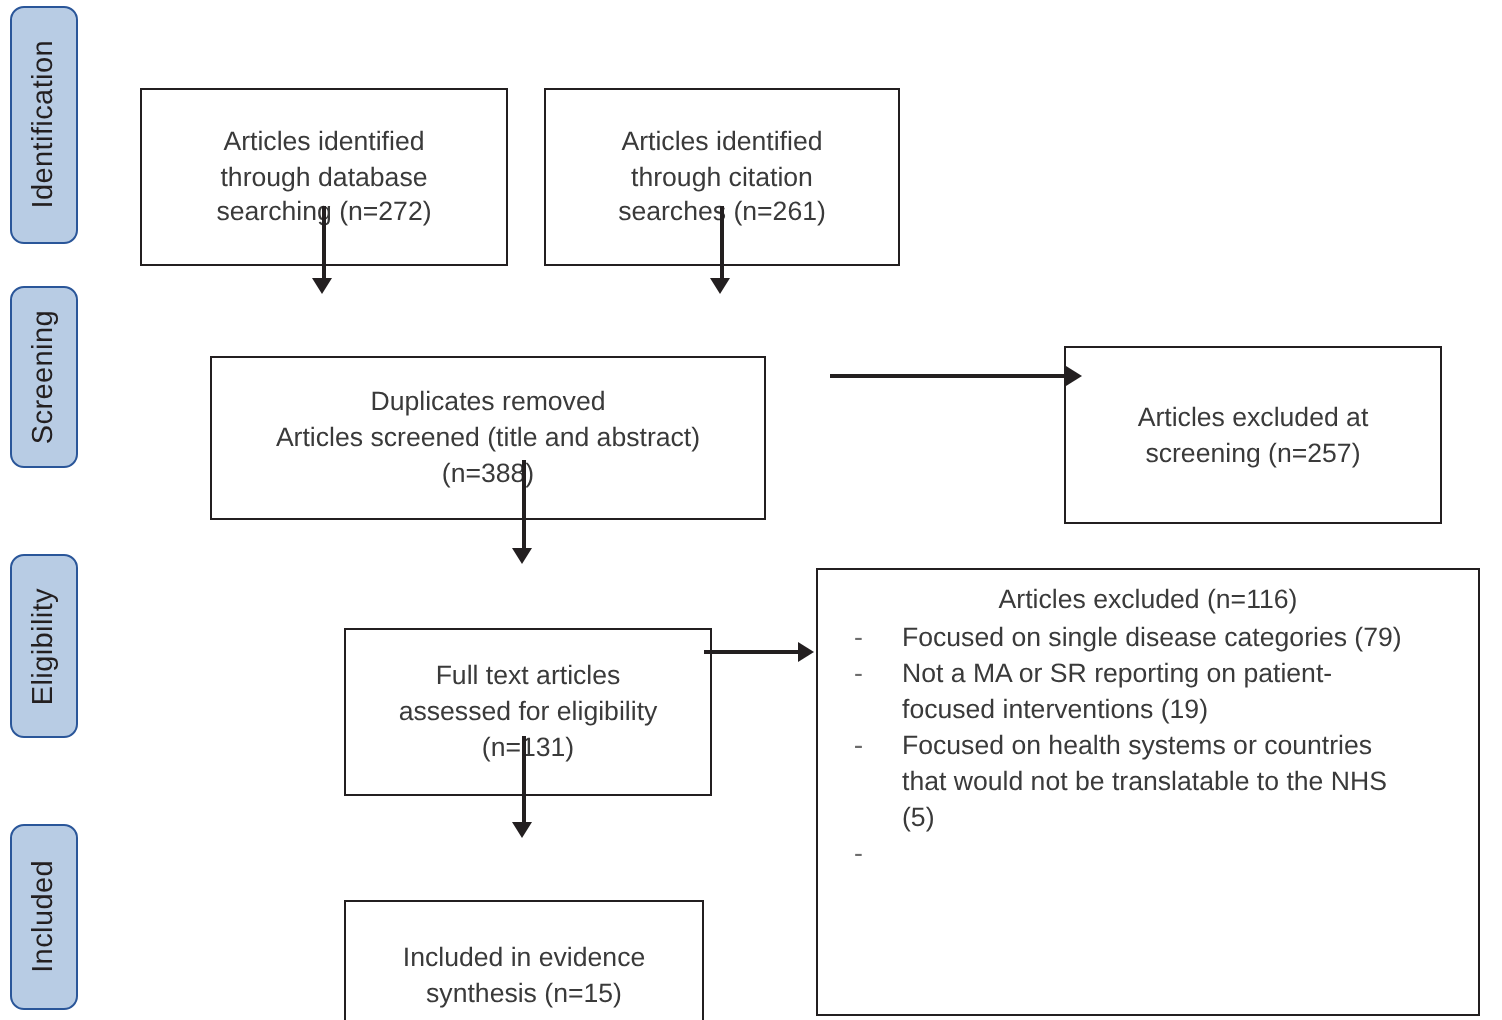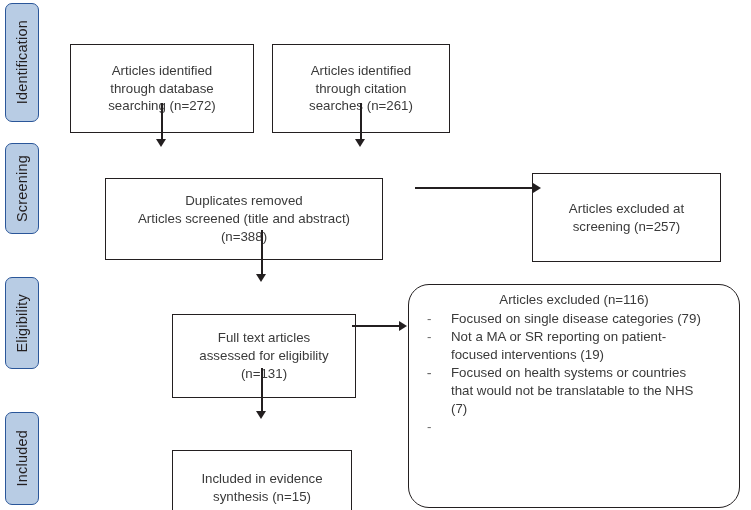--- a/index.html
+++ b/index.html
@@ -180,40 +180,40 @@
 
   <div class="vline" style="left:261px; top:230px; height:45px;"></div>
   <div class="arrow-down" style="left:256px; top:274px;"></div>
 
   <div class="flow-box" style="left:172px; top:284px; width:184px; height:84px;">
     <span class="box-text">Full text articles
 assessed for eligibility
 (n=131)</span>
   </div>
 
-  <div class="excl-box" style="left:408px; top:284px; width:332px; height:224px;border-radius:21px;">
+  <div class="excl-box" style="left:408px; top:284px; width:332px; height:224px;">
     <div class="excl-title">Articles excluded (n=116)</div>
     <ul class="excl-list">
       <li>
         <span class="dash">-</span>
         <span style="white-space: pre-line; display: block;">Focused on single disease categories (79)</span>
       </li>
       <li>
         <span class="dash">-</span>
         <span style="white-space: pre-line; display: block;">Not a MA or SR reporting on patient-
 focused interventions (19)</span>
       </li>
       <li>
         <span class="dash">-</span>
       </li>
       <li>
         <span class="dash">-</span>
         <span style="white-space: pre-line; display: block;">Focused on health systems or countries
 that would not be translatable to the NHS
-(7)</span>
+(5)</span>
       </li>
       <li>
         <span class="dash">-</span>
       </li>
     </ul>
   </div>
 
   <div class="hline" style="left:352px; top:325px; width:48px;"></div>
   <div class="arrow-right" style="left:399px; top:320.5px;"></div>
 

